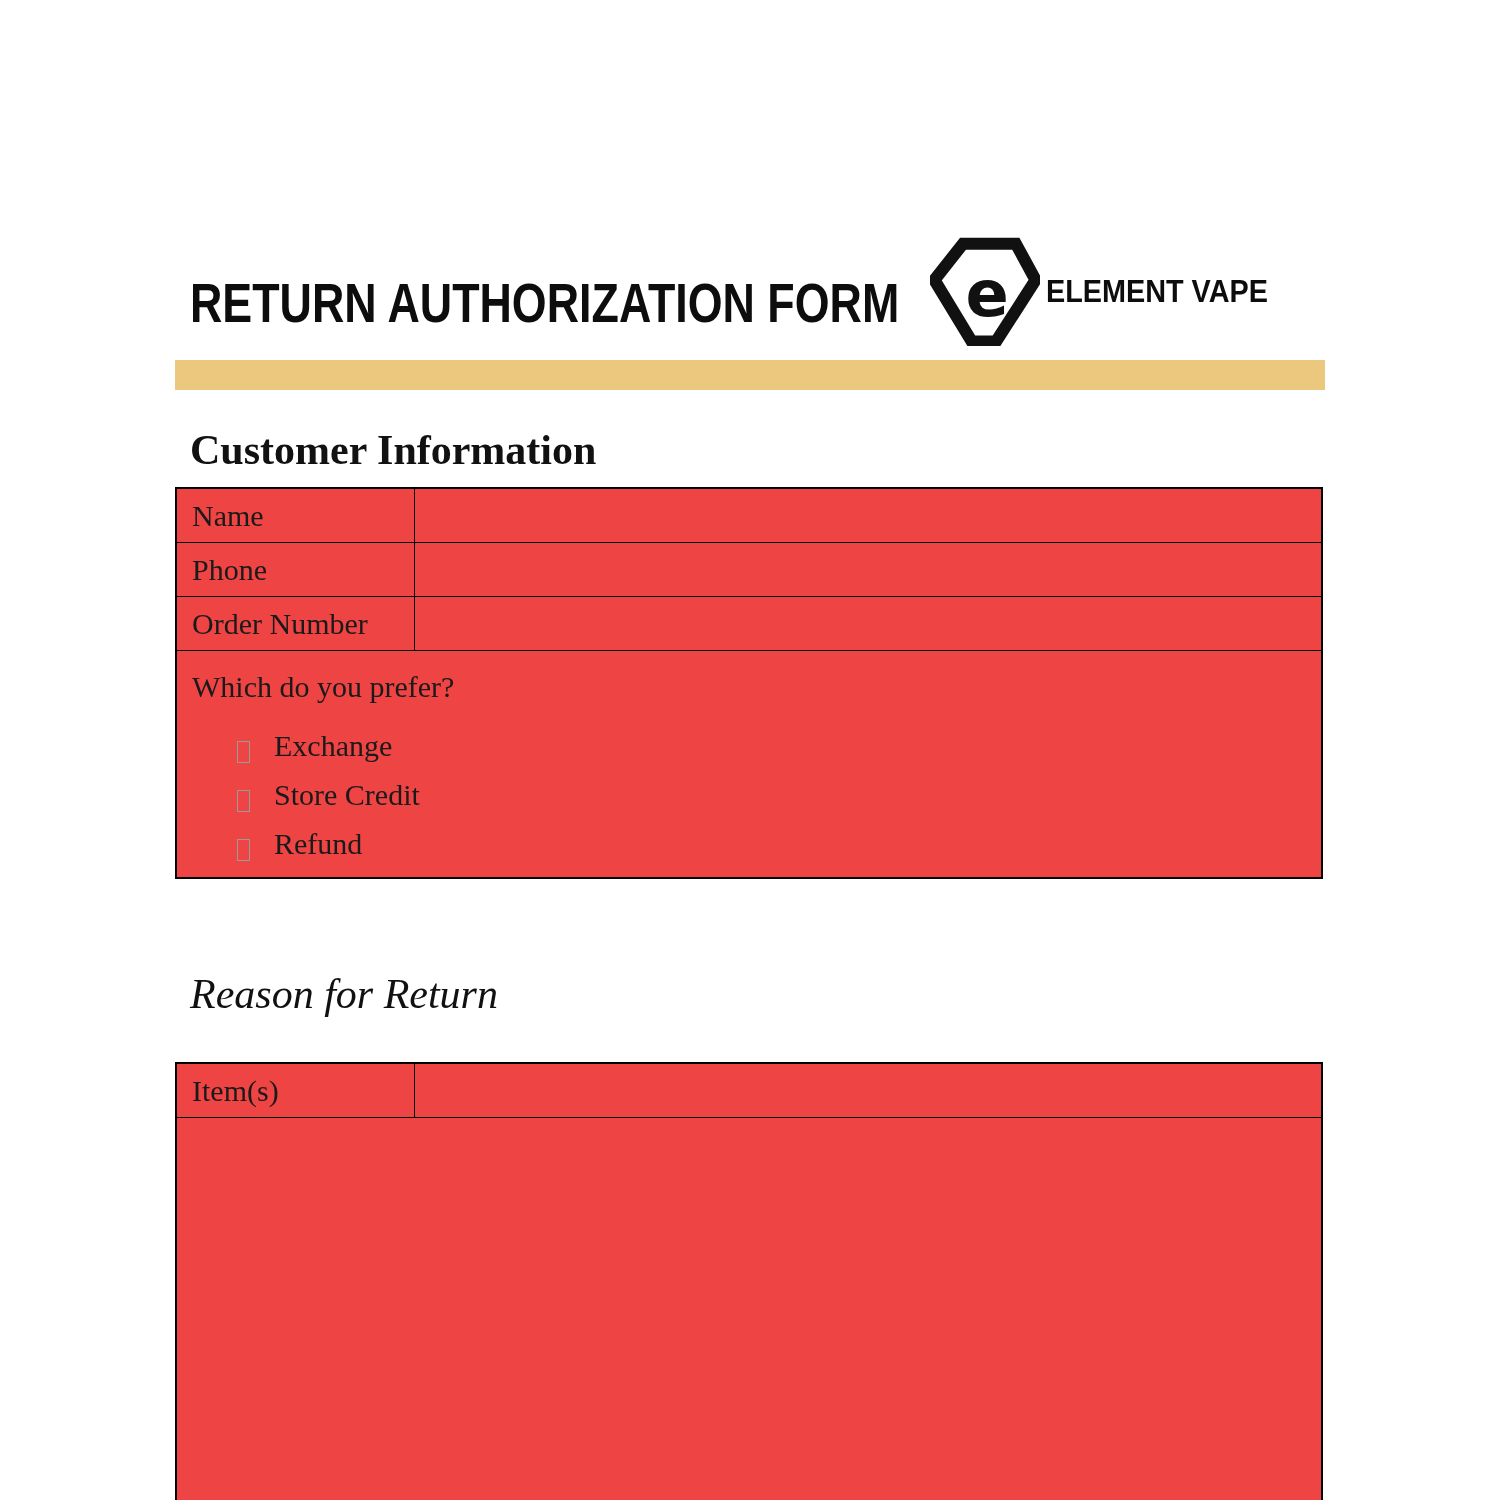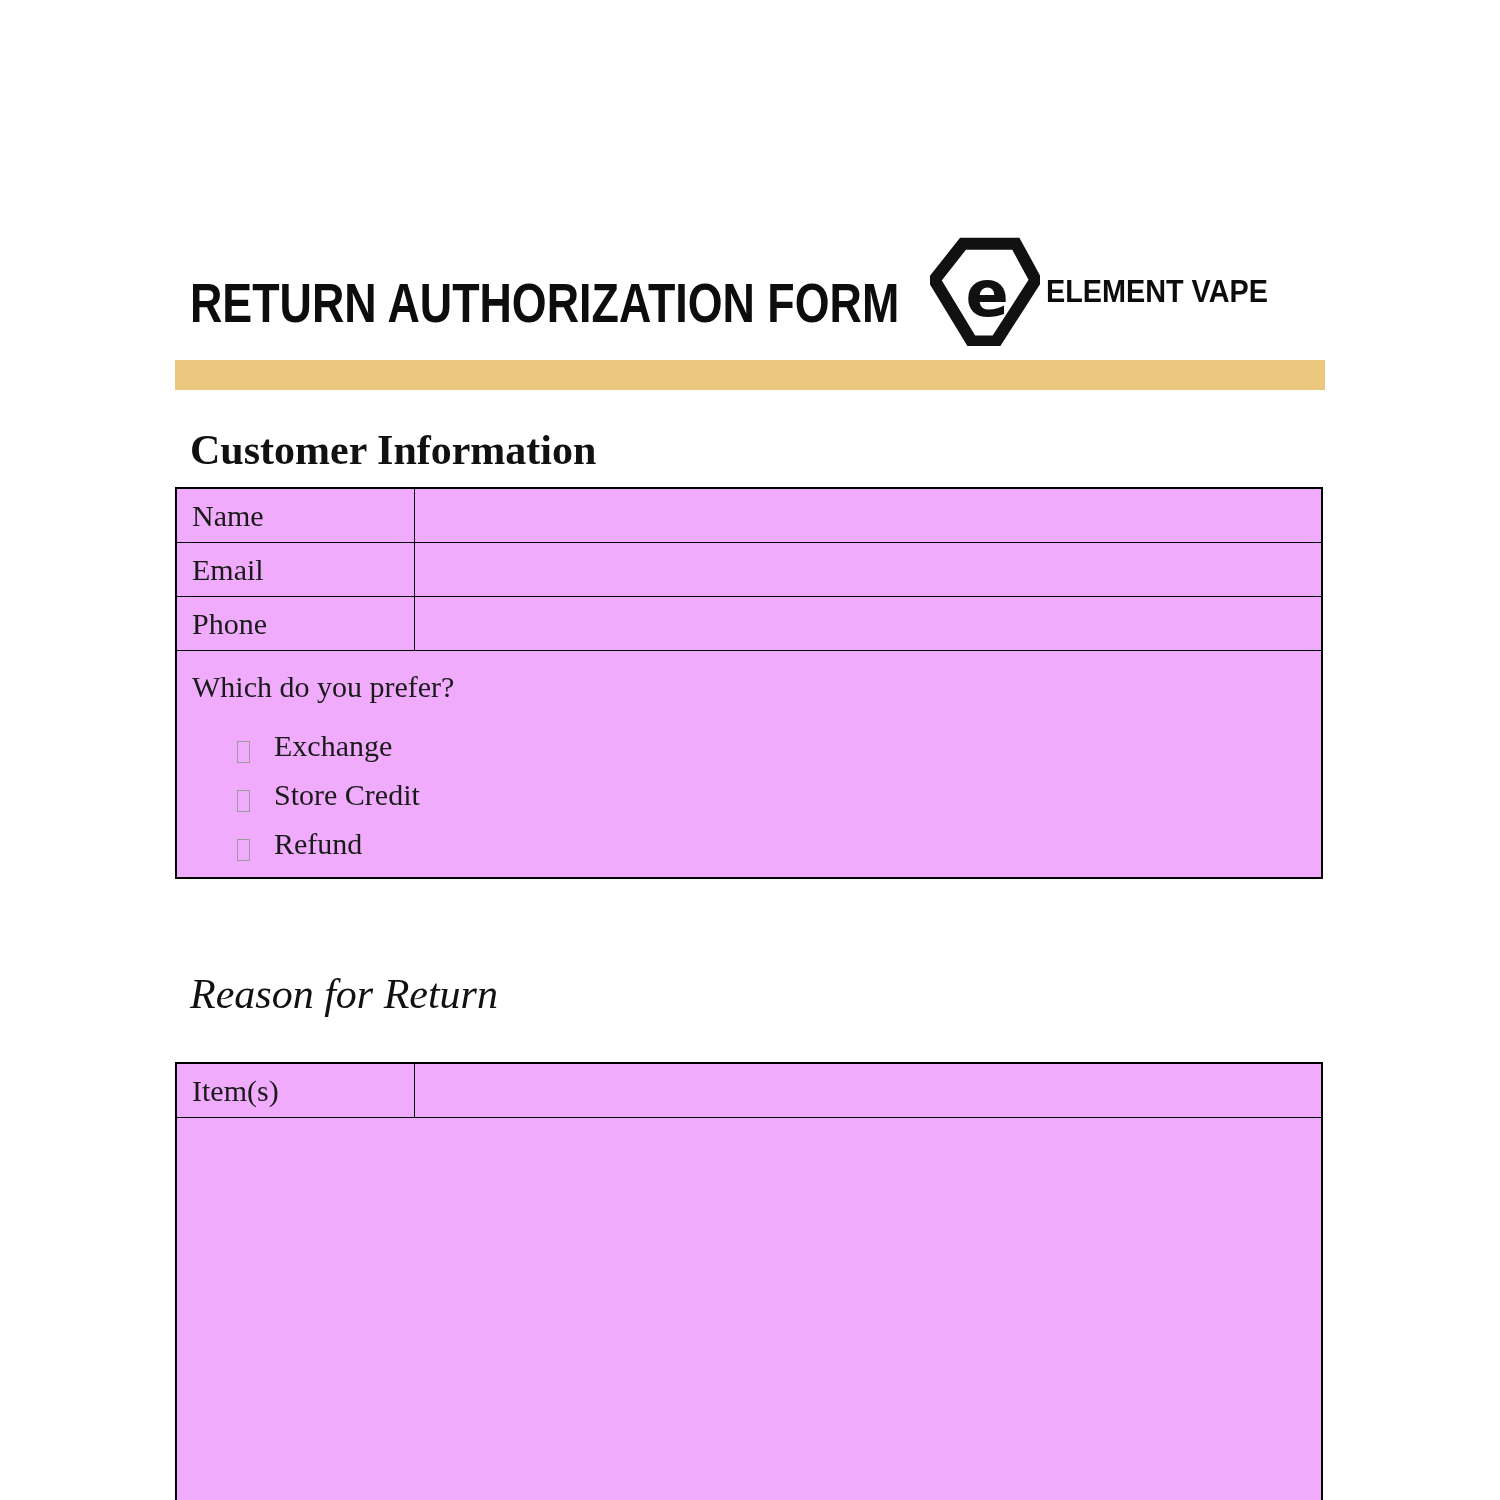--- a/index.html
+++ b/index.html
@@ -45,21 +45,21 @@
   
   .section-heading {
     position: absolute; left: 190px;
     font-size: 42px; font-weight: normal;
     color: #111; white-space: nowrap;
   }
   .heading-customer { top: 426px; font-weight: bold; }
   .heading-reason  { top: 970px; font-style: italic; }
 
   
-  .form-table { position: absolute; left: 175px; width: 1148px; border: 2px solid #000; box-sizing: border-box; background: #f0abfc; }
+  .form-table { position: absolute; left: 175px; width: 1148px; border: 2px solid #000; box-sizing: border-box; background: #ef4444; }
   .table-customer { top: 487px; }
   .table-reason   { top: 1062px; bottom: 0; border-bottom: none; text-align: center; }
 
   .trow { display: flex; border-bottom: 1px solid #000; height: 53px; }
   .trow:last-child { border-bottom: none; }
   .label-cell {
     width: 238px; flex: 0 0 238px;
     border-right: 1px solid #000;
     display: flex; align-items: center;
     padding-left: 15px; box-sizing: border-box;
@@ -100,25 +100,25 @@
   <div class="accent-bar" style="background: rgb(236, 200, 127);"></div>
 
   <div class="section-heading heading-customer">Customer Information</div>
 
   <div class="form-table table-customer">
     <div class="trow">
       <div class="label-cell">Name</div>
       <div class="value-cell"></div>
     </div>
     <div class="trow">
-      <div class="label-cell">Email</div>
+      <div class="label-cell">Phone</div>
       <div class="value-cell"></div>
     </div>
     <div class="trow">
-      <div class="label-cell">Phone</div>
+      <div class="label-cell">Order Number</div>
       <div class="value-cell"></div>
     </div>
     <div class="pref-block">
       <div class="pref-question">Which do you prefer?</div>
       <div class="pref-options">
         <div class="pref-option">
           <span class="checkbox-box"></span>
           <span class="pref-option-label">Exchange</span>
         </div>
         <div class="pref-option">

